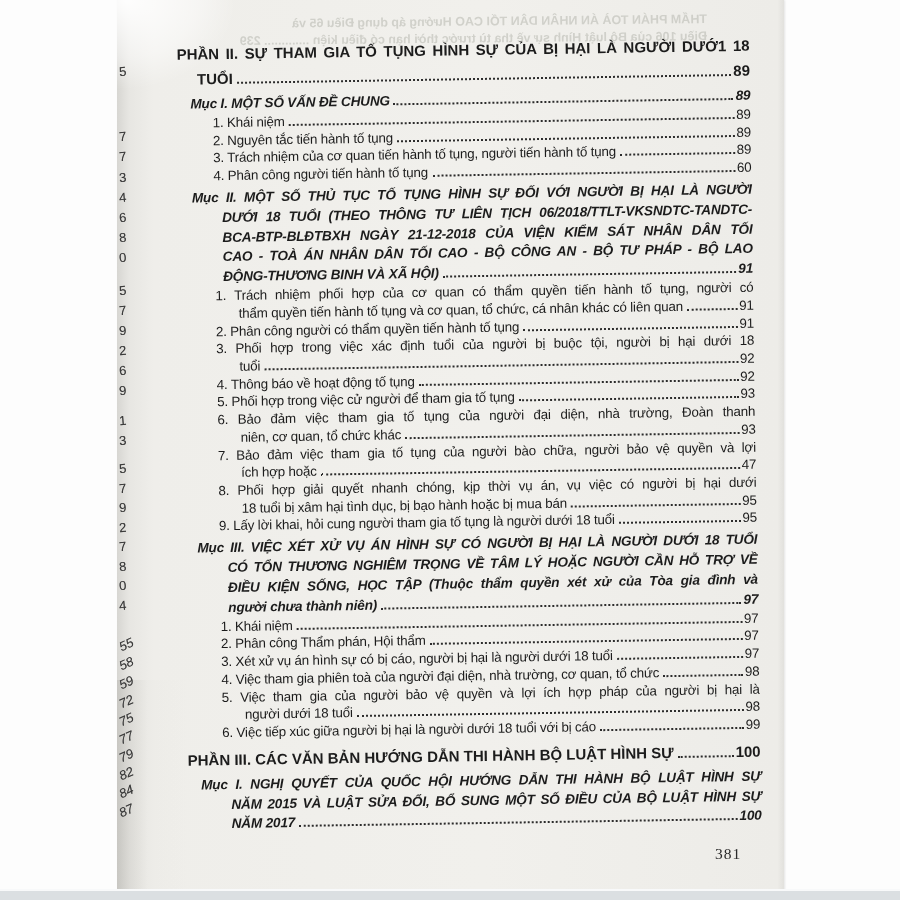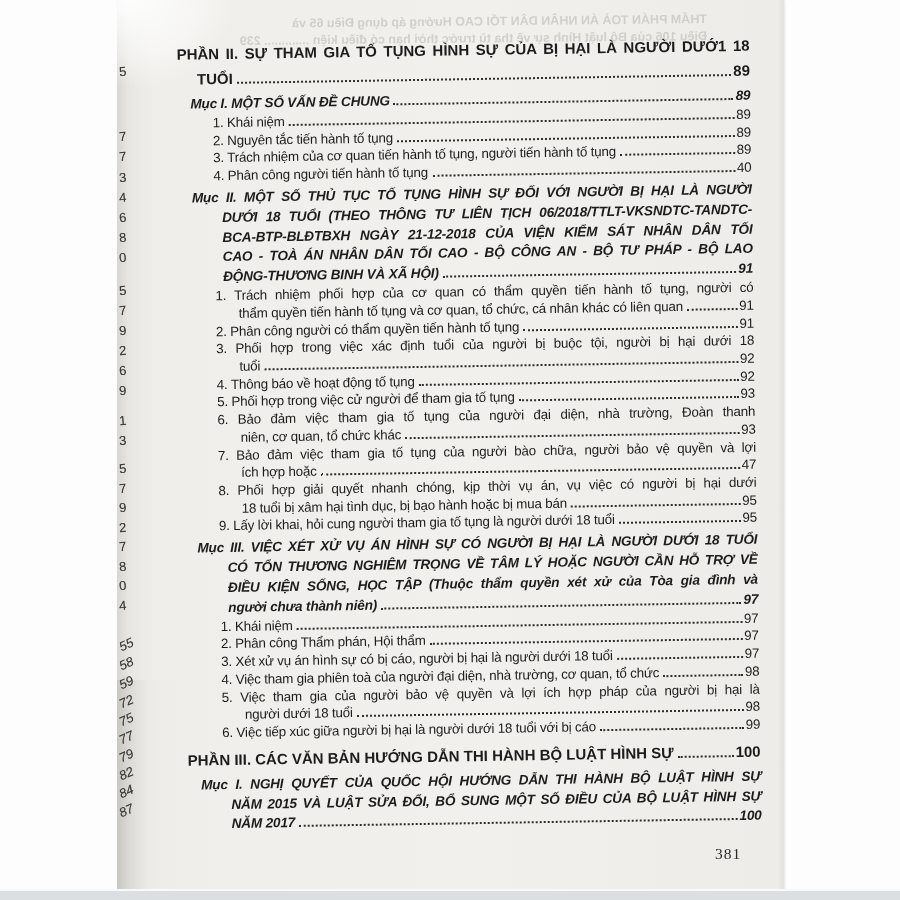--- a/index.html
+++ b/index.html
@@ -126,21 +126,21 @@
           <div class="row">
             <span class="t">3. Trách nhiệm của cơ quan tiến hành tố tụng, người tiến hành tố tụng</span>
             <span class="dots"></span>
             <span class="pg">89</span>
           </div>
         </div>
         <div class="entry item single">
           <div class="row">
             <span class="t">4. Phân công người tiến hành tố tụng</span>
             <span class="dots"></span>
-            <span class="pg">40</span>
+            <span class="pg">60</span>
           </div>
         </div>
         <div class="entry muc">
           <div class="pre">Mục II. MỘT SỐ THỦ TỤC TỐ TỤNG HÌNH SỰ ĐỐI VỚI NGƯỜI BỊ HẠI LÀ NGƯỜI</div>
           <div class="pre">DƯỚI 18 TUỔI (THEO THÔNG TƯ LIÊN TỊCH 06/2018/TTLT-VKSNDTC-TANDTC-</div>
           <div class="pre">BCA-BTP-BLĐTBXH NGÀY 21-12-2018 CỦA VIỆN KIỂM SÁT NHÂN DÂN TỐI</div>
           <div class="pre">CAO - TOÀ ÁN NHÂN DÂN TỐI CAO - BỘ CÔNG AN - BỘ TƯ PHÁP - BỘ LAO</div>
           <div class="row">
             <span class="t">ĐỘNG-THƯƠNG BINH VÀ XÃ HỘI)</span>
             <span class="dots"></span>

